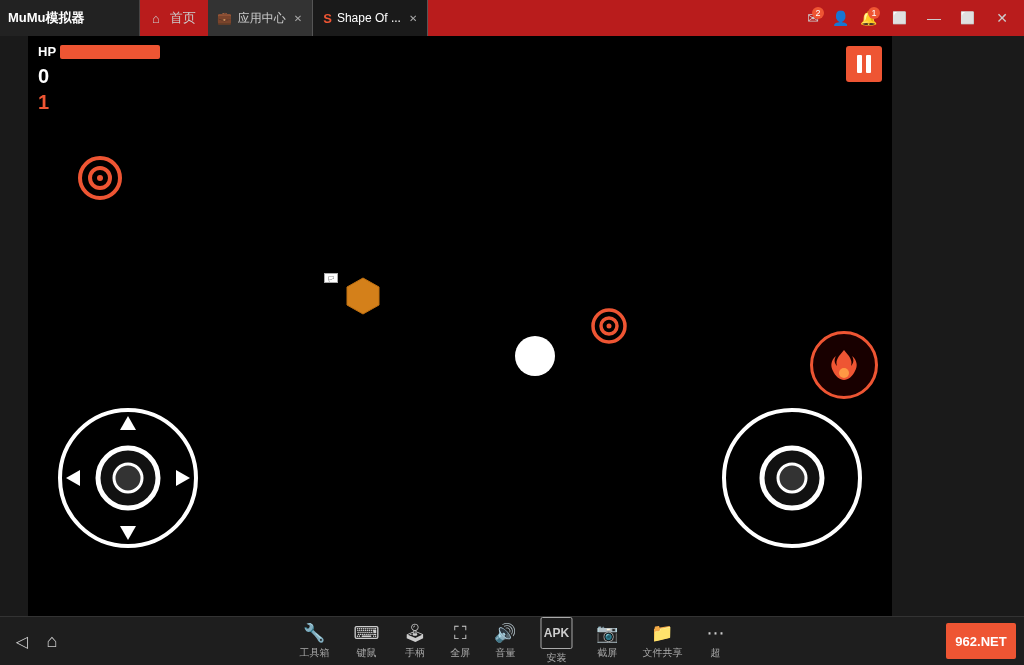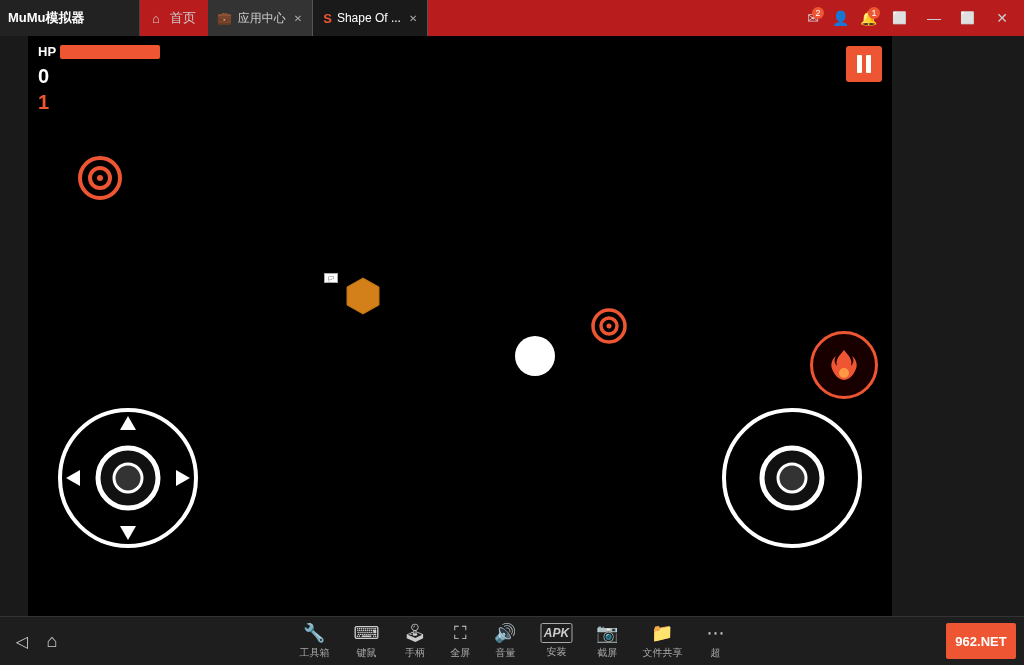--- a/index.html
+++ b/index.html
@@ -336,21 +336,21 @@
     </div>
     <div class="toolbar-item">
       <span class="tb-icon">⛶</span>
       <span class="tb-label">全屏</span>
     </div>
     <div class="toolbar-item">
       <span class="tb-icon">🔊</span>
       <span class="tb-label">音量</span>
     </div>
     <div class="toolbar-item">
-      <span class="tb-icon" style="font-size:12px;font-weight:bold;border:1px solid #aaa;padding:2px 2px;border-radius:2px;font-style:italic;">APK</span>
+      <span class="tb-icon" style="font-size:12px;font-weight:bold;border:1px solid #aaa;padding:8px 2px;border-radius:2px;">APK</span>
       <span class="tb-label">安装</span>
     </div>
     <div class="toolbar-item">
       <span class="tb-icon">📷</span>
       <span class="tb-label">截屏</span>
     </div>
     <div class="toolbar-item">
       <span class="tb-icon">📁</span>
       <span class="tb-label">文件共享</span>
     </div>

